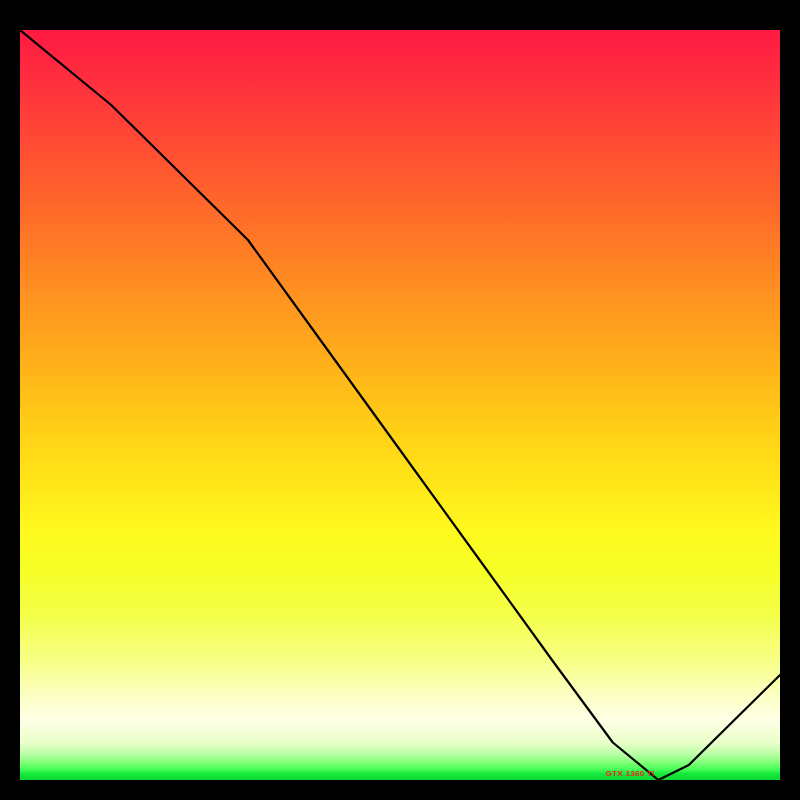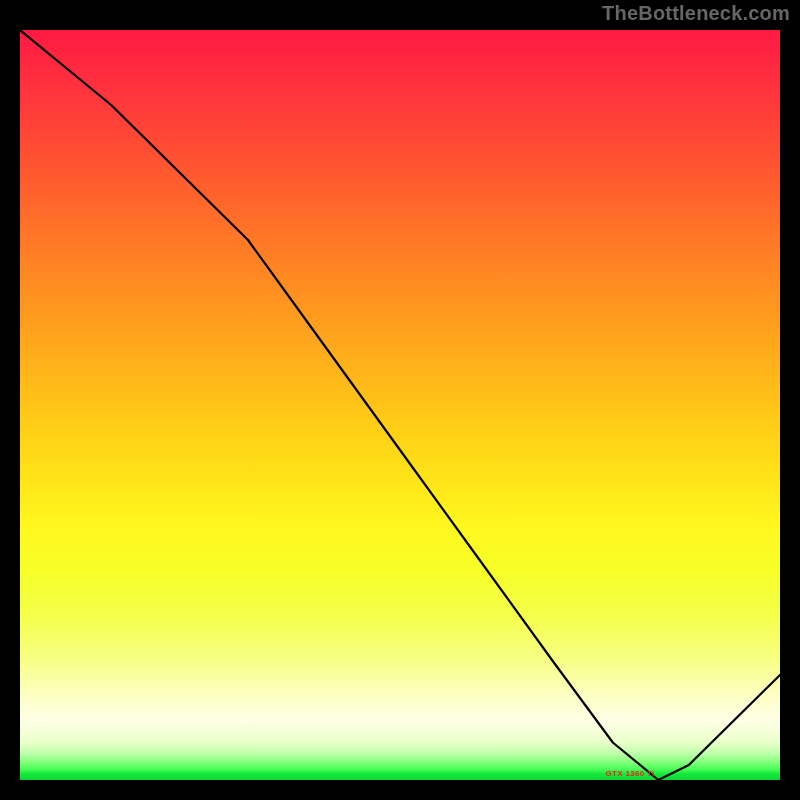--- a/index.html
+++ b/index.html
@@ -75,21 +75,20 @@
     font-weight: 700;
     letter-spacing: 0.3px;
     white-space: nowrap;
   }
 </style>
 </head>
 <body>
 
 <div class="stage">
 
-  <div class="attribution">TheBottleneck.com</div>
 
   <div class="plot">
 
     <svg class="curve-svg" viewBox="0 0 760 750" preserveAspectRatio="none">
       <path id="curve-path" fill="none" stroke="#000" stroke-width="2.2" stroke-linejoin="round" stroke-linecap="round" d="M0.0 0.0 L91.2 75.0 L167.2 150.0 L228.0 210.0 L304.0 315.0 L380.0 420.0 L456.0 525.0 L532.0 630.0 L592.8 712.5 L638.4 750.0 L668.8 735.0 L760.0 645.0"></path>
     </svg>
 
     <div id="bottom-label" class="bottom-label" style="left: 585.6px;">GTX 1360 Ti</div>
   </div>
 

